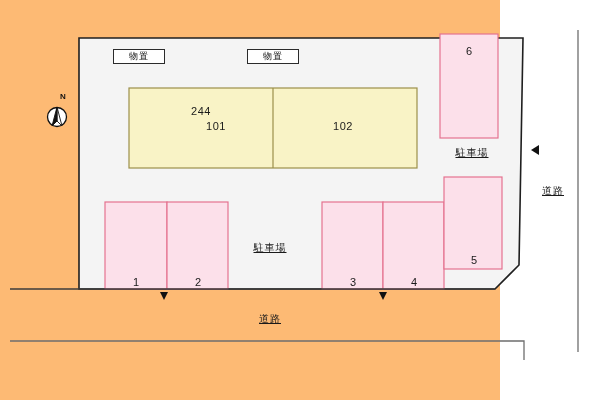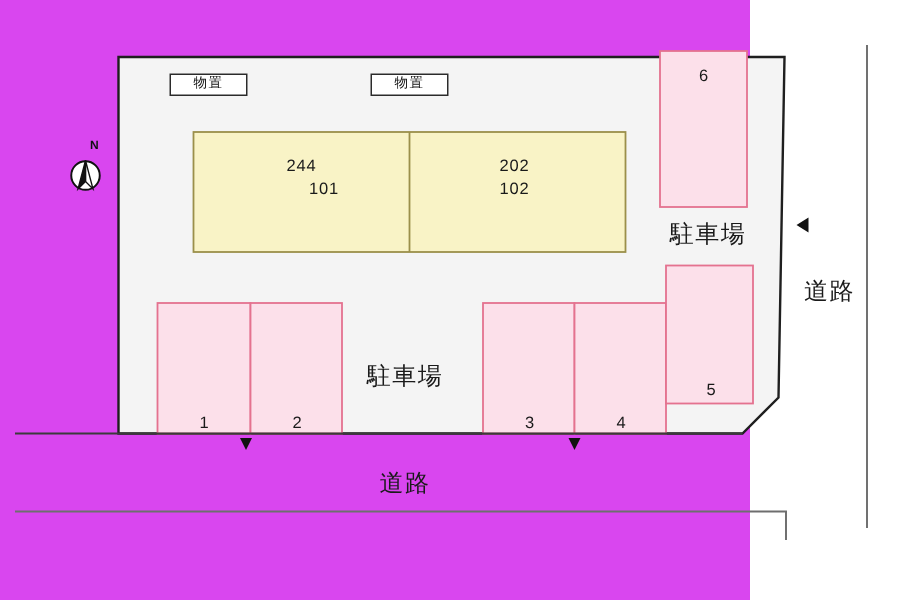--- a/index.html
+++ b/index.html
@@ -10,21 +10,21 @@
   body {
     width: 600px;
     height: 400px;
     font-family: "Liberation Sans", "DejaVu Sans", sans-serif;
     overflow: hidden;
   }
   #plan {
     position: relative;
     width: 500px;
     height: 400px;
-    background: #d946ef;
+    background: #fdba74;
   }
   #plan svg {
     position: absolute;
     left: 0;
     top: 0;
   }
   .lbl {
     position: absolute;
     white-space: nowrap;
     color: #1a1a1a;
@@ -34,22 +34,23 @@
   }
   .unit-label {
     font-size: 11px;
     letter-spacing: 0.5px;
   }
   .stall-num {
     font-size: 11px;
   }
   .jp {
     font-family: "DejaVu Sans", "Liberation Sans", sans-serif;
-    font-size: 16px;
+    font-size: 10px;
     letter-spacing: 1px;
+    text-decoration: underline;
   }
   .storage-box {
     position: absolute;
     background: #ffffff;
     border: 1px solid #2b2b2b;
     box-sizing: border-box;
     font-family: "DejaVu Sans", "Liberation Sans", sans-serif;
     font-size: 9px;
     letter-spacing: 1px;
     color: #111;
@@ -103,21 +104,20 @@
       <path d="M 57,107 L 52,126 L 57,121 Z" fill="#111111" stroke="#111111" stroke-width="0.9"></path>
     </g>
   </svg>
 
   <div class="storage-box" style="left:113px; top:49px; width:52px; height:15px;">物置</div>
   <div class="storage-box" style="left:247px; top:49px; width:52px; height:15px;">物置</div>
 
   <div class="lbl unit-label" style="left:151px; top:105px; width:100px;">244</div>
   <div class="lbl unit-label" style="left:166px; top:120px; width:100px;">101</div>
 
-  <div class="lbl unit-label" style="left:293px; top:105px; width:100px;">202</div>
   <div class="lbl unit-label" style="left:293px; top:120px; width:100px;">102</div>
 
   <div class="lbl stall-num" style="left:116px; top:276px; width:40px;">1</div>
   <div class="lbl stall-num" style="left:178px; top:276px; width:40px;">2</div>
   <div class="lbl stall-num" style="left:333px; top:276px; width:40px;">3</div>
   <div class="lbl stall-num" style="left:394px; top:276px; width:40px;">4</div>
   <div class="lbl stall-num" style="left:454px; top:254px; width:40px;">5</div>
   <div class="lbl stall-num" style="left:449px; top:45px; width:40px;">6</div>
 
   <div class="lbl jp" style="left:230px; top:242px; width:80px;">駐車場</div>

